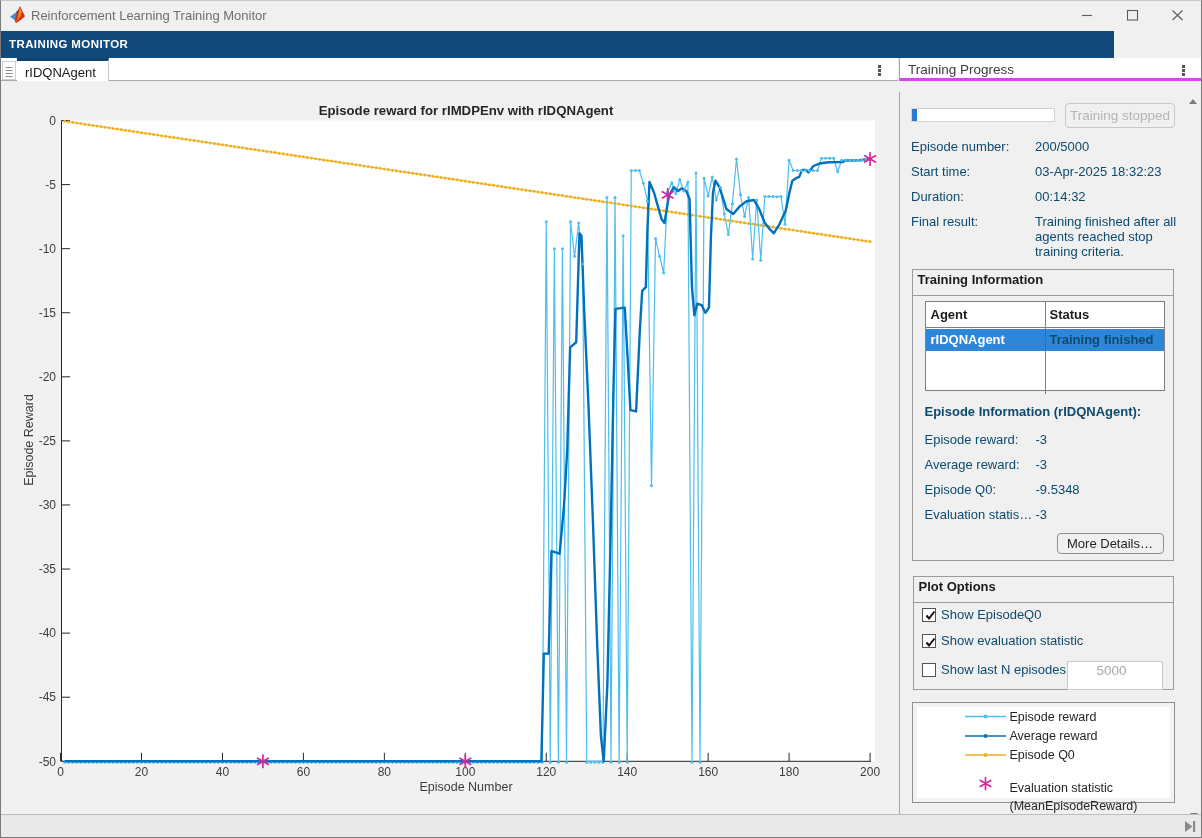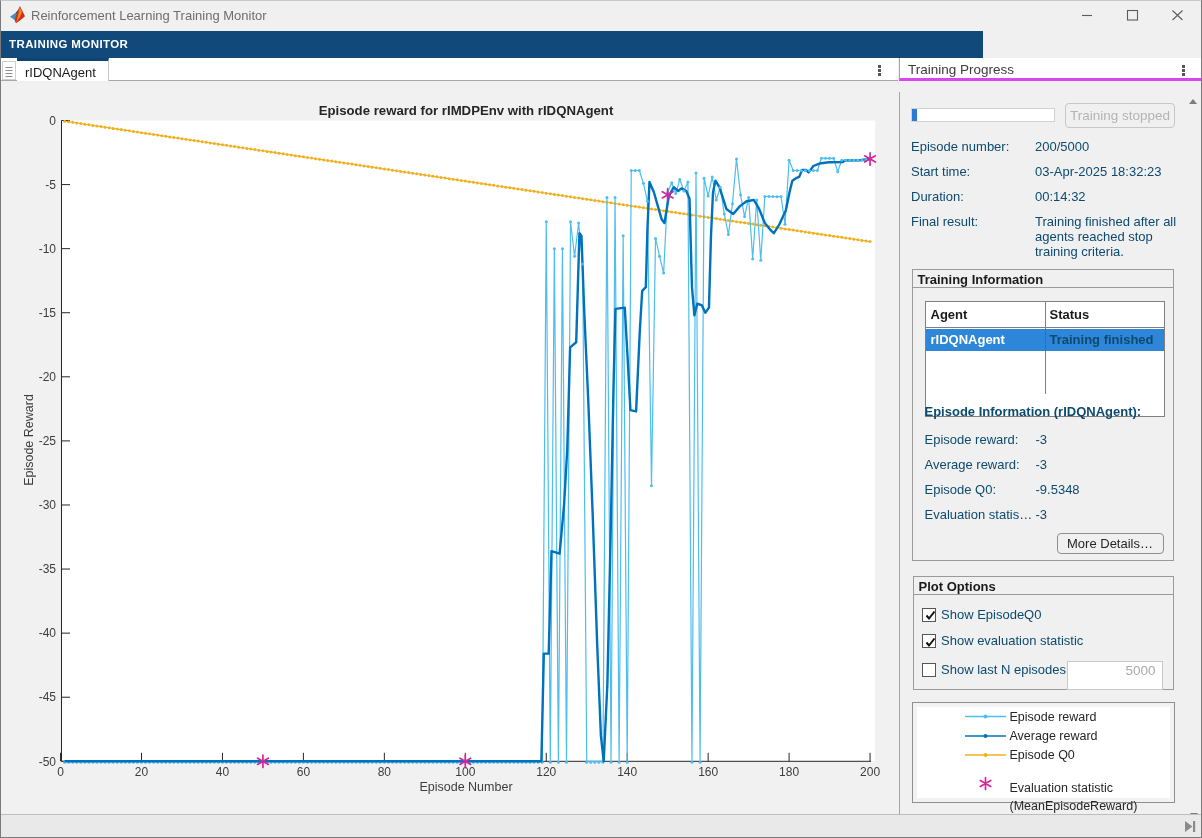--- a/index.html
+++ b/index.html
@@ -2,21 +2,21 @@
 <html><head><meta charset="utf-8"><title>Reinforcement Learning Training Monitor</title>
 <style>
 * { margin:0; padding:0; box-sizing:border-box; }
 html,body { width:1202px; height:838px; overflow:hidden; }
 body { font-family:"Liberation Sans",sans-serif; background:#f0f0f0; position:relative;
        -webkit-font-smoothing:antialiased; }
 .abs { position:absolute; }
 #frame { position:absolute; inset:0; border:1px solid #7a7a7a; border-top:1px solid #c9c9c9; z-index:50; pointer-events:none; }
 #titlebar { left:0; top:0; width:1202px; height:31px; background:#f0f0f0; }
 #title-text { left:31px; top:8px; font-size:13px; color:#6e6e6e; }
-#ribbon { left:0; top:31px; width:983px; height:27px; background:#11497b; }
+#ribbon { left:0; top:31px; width:1114px; height:27px; background:#11497b; }
 #ribbon span { position:absolute; left:9px; top:7px; font-size:11.5px; font-weight:bold; color:#fff; letter-spacing:.4px; }
 #tabrow { left:0; top:58px; width:898px; height:23px; background:#fff; border-bottom:1px solid #a8a8a8; }
 #menubtn { left:2px; top:61px; width:14px; height:19px; background:#fff; border:1px solid #cfcfcf; }
 #tab { left:17px; top:58px; width:92px; height:23px; background:#fff; border-top:3px solid #0e4474;
         border-right:1px solid #c9c9c9; }
 #tab span { position:absolute; left:8px; top:4px; font-size:13px; color:#1a1a1a; }
 #rheader { left:899px; top:58px; width:303px; height:23px; background:#fff; border-bottom:3px solid #d946ef; border-left:1px solid #a6a6a6; }
 #rheader span { position:absolute; left:8px; top:4px; font-size:13.5px; color:#3c3c3c; }
 #figure { left:0; top:84px; width:898px; height:730px; background:#f1f1f1; }
 #panel { left:899px; top:81px; width:303px; height:733px; background:#f0f0f0; border-left:1px solid #a6a6a6;margin-top:11px; }
@@ -24,25 +24,25 @@
 .dots { width:2.5px; }
 .dots i { display:block; width:2.5px; height:2.5px; background:#555; margin-bottom:1.6px; }
 
 #pbar { left:11px; top:13px; width:144px; height:14px; background:#fff; border:1px solid #d2d2d2; }
 #pbar i { display:block; width:5px; height:12px; background:#2a7ad4; }
 #stopbtn { left:165px; top:8px; width:110px; height:25px; border:1px solid #c7c7c7; border-radius:4px;
            color:#b4b4b4; font-size:13.5px; text-align:center; line-height:23px; }
 .lbl { position:absolute; font-size:13px; color:#0c4a6e; }
 .fieldset { position:absolute; border:1px solid #9b9b9b; }
 .fieldset .ftitle { position:absolute; left:0; right:0; top:0; border-bottom:1px solid #9b9b9b;
-     font-size:13px; font-weight:bold; color:#1a1a1a; padding:2px 0 0 5px; }
+     font-size:13px; font-weight:bold; color:#1a1a1a; padding:2px 0 8px 5px; }
 .cb { position:absolute; width:14px; height:14px; background:#fff; border:1px solid #555; }
 .cb svg { position:absolute; left:0.5px; top:0.5px; }
 #nepinput { left:166.5px; top:565.5px; width:96px; height:29px; background:#fff; border:1px solid #c9c9c9;
-   font-size:13.5px; color:#a9a9a9; text-align:right; padding:1px 6px 0 0; }
+   font-size:13.5px; color:#a9a9a9; text-align:center; padding:1px 6px 0 0; }
 #legendbox { left:12px; top:606.5px; width:263px; height:101px; background:#f2f2f2; border:1px solid #8f8f8f; }
 .ltext { position:absolute; left:96.5px; font-size:12.5px; color:#262626; }
 .uparrow { left:288.5px; top:4px; width:0; height:0; border-left:4.5px solid transparent;
    border-right:4.5px solid transparent; border-bottom:5.5px solid #7d7d7d; }
 .dnarrow { left:289.5px; top:717.5px; width:0; height:0; border-left:4.5px solid transparent;
    border-right:4.5px solid transparent; border-top:5.5px solid #7d7d7d; }
 </style></head>
 <body>
 <div id="frame"></div>
 <div class="abs" id="titlebar">
@@ -567,21 +567,21 @@
       <div class="lbl" style="left:135px;top:44px">200/5000</div>
   <div class="lbl" style="left:11px;top:69px">Start time:</div>
       <div class="lbl" style="left:135px;top:69px">03-Apr-2025 18:32:23</div>
   <div class="lbl" style="left:11px;top:93.5px">Duration:</div>
       <div class="lbl" style="left:135px;top:93.5px">00:14:32</div>
   <div class="lbl" style="left:11px;top:118.5px">Final result:</div>
   <div class="lbl" style="left:135px;top:118.5px;width:146px;line-height:15.3px">Training finished after all agents reached stop training criteria.</div>
 
   <div class="fieldset" style="left:11.5px;top:174px;width:262px;height:292px">
     <div class="ftitle">Training Information</div>
-    <div class="abs" style="left:12px;top:31px;width:240px;height:116px;background:#fff;border:1px solid #7f7f7f">
+    <div class="abs" style="left:12px;top:31px;width:240px;height:90px;background:#fff;border:1px solid #7f7f7f">
       <div class="abs" style="left:0;top:0;width:238px;height:26px;border-bottom:1px solid #7f7f7f"></div>
       <div class="abs" style="left:119px;top:0;width:1px;height:92px;background:#7f7f7f"></div>
       <div class="abs" style="left:5px;top:5px;font-size:13px;font-weight:bold;color:#1a1a1a">Agent</div>
       <div class="abs" style="left:124px;top:5px;font-size:13px;font-weight:bold;color:#1a1a1a">Status</div>
       <div class="abs" style="left:0;top:26.5px;width:238px;height:22.5px;background:#2e86d8"></div>
       <div class="abs" style="left:119px;top:26.5px;width:1px;height:22.5px;background:#2573c2"></div>
       <div class="abs" style="left:5px;top:30px;font-size:13px;font-weight:bold;color:#fff">rIDQNAgent</div>
       <div class="abs" style="left:124px;top:30px;font-size:13px;font-weight:bold;color:#0c4a6e">Training finished</div>
     </div>
     <div class="lbl" style="left:12px;top:134px;font-weight:bold">Episode Information (rIDQNAgent):</div>

